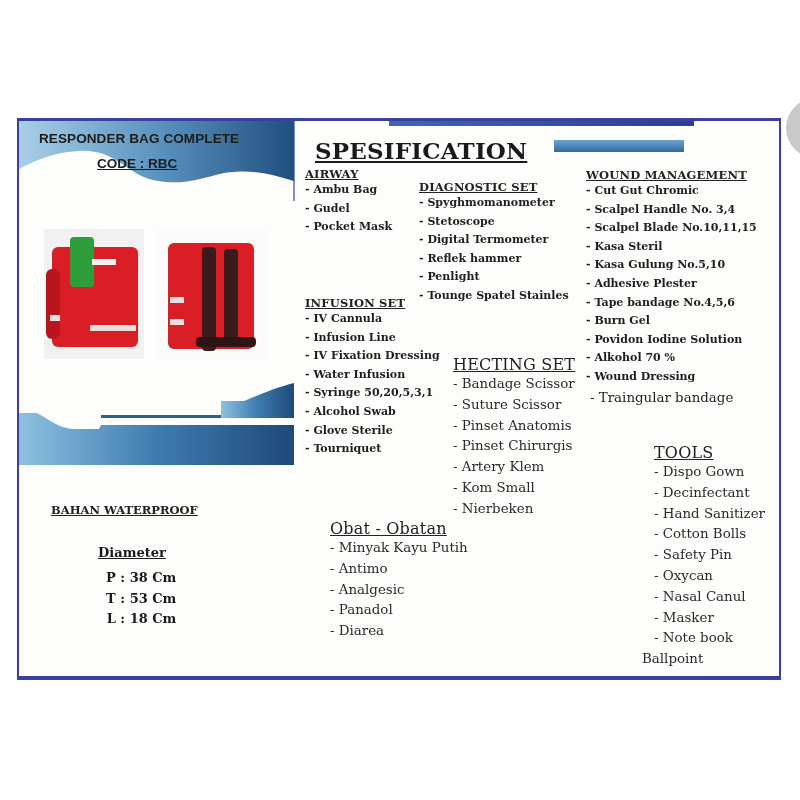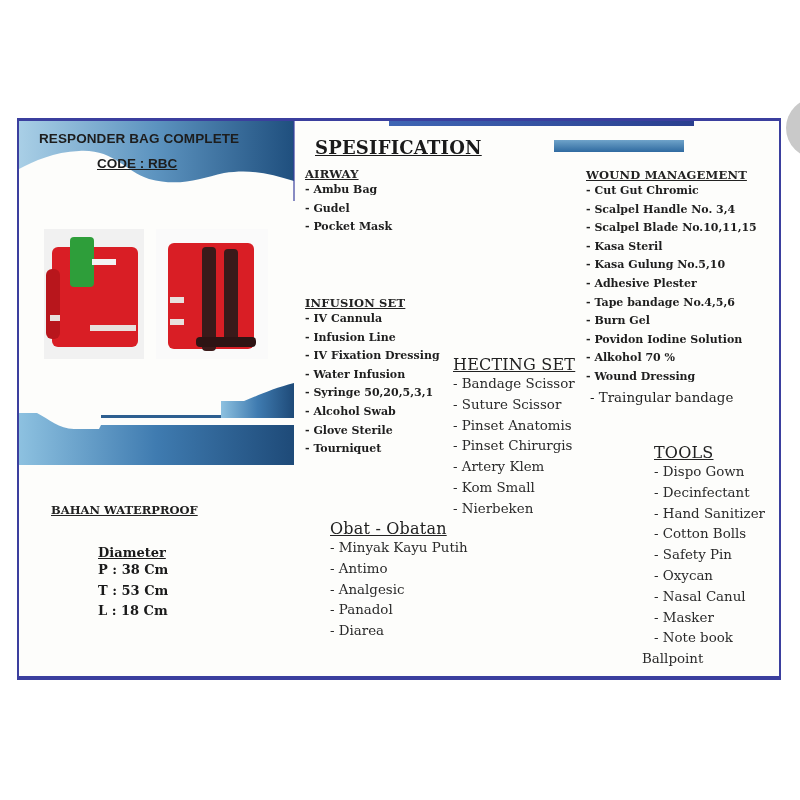--- a/index.html
+++ b/index.html
@@ -23,33 +23,33 @@
             background:linear-gradient(180deg,#6fa3c9,#2f6aa0); }
   
   .photo { position:absolute; top:108px; height:130px; background:#f1f1f1; }
   .photo.p1 { left:25px; width:100px; }
   .photo.p2 { left:137px; width:112px; background:#fafafa; }
   .bag { position:absolute; background:#d91e25; border-radius:6px; }
   .strip { position:absolute; background:#e8e0dd; height:6px; }
   
   .wave { position:absolute; left:0; top:262px; width:275px; height:85px; }
   
-  .spec-title { position:absolute; left:296px; top:16px; font-weight:bold; font-size:18px;
+  .spec-title { position:absolute; left:296px; top:16px; font-weight:bold; font-size:23px;
                 text-decoration:underline; letter-spacing:0.2px; color:#1a1a1a; }
   .sec { position:absolute; }
   .sec .h { font-weight:bold; font-size:11.5px; text-decoration:underline; color:#222; white-space:nowrap; letter-spacing:0.2px; }
   .sec ul { list-style:none; margin:0; padding:0; }
   .sec li { font-weight:bold; font-size:11px; line-height:18.6px; white-space:nowrap; color:#1e1e1e; }
   .sec.light .h { font-weight:normal; font-size:16px; }
   .sec.light li { font-weight:normal; font-size:13.4px; line-height:20.8px; color:#2a2a2a; }
   .bahan { position:absolute; left:32px; top:382px; font-weight:bold; font-size:11.5px; text-decoration:underline; color:#222; }
   .dims { position:absolute; left:79px; top:424px; }
   .dims .h { font-weight:bold; font-size:13px; text-decoration:underline; }
   .dims li { font-weight:bold; font-size:13px; line-height:20.5px; list-style:none; }
-  .dims ul { margin:0; padding:0; }
+  .dims ul { margin:8px; padding:0;text-align:right; }
 </style>
 </head>
 <body>
 
 <div class="deco-circle"></div>
 
 <div class="frame">
 
   <div class="hdr">
     <svg width="275" height="78" viewBox="0 0 275 78">
@@ -104,20 +104,31 @@
 
   <div class="sec" style="left:286px;top:46px;">
     <div class="h">AIRWAY</div>
     <ul>
       <li>- Ambu Bag</li>
       <li>- Gudel</li>
       <li>- Pocket Mask</li>
     </ul>
   </div>
 
+  <div class="sec" style="left:400px;top:59px;">
+    <div class="h">DIAGNOSTIC SET</div>
+    <ul>
+      <li>- Spyghmomanometer</li>
+      <li>- Stetoscope</li>
+      <li>- Digital Termometer</li>
+      <li>- Reflek hammer</li>
+      <li>- Penlight</li>
+      <li>- Tounge Spatel Stainles</li>
+    </ul>
+  </div>
 
   <div class="sec" style="left:567px;top:47px;">
     <div class="h">WOUND MANAGEMENT</div>
     <ul>
       <li>- Cut Gut Chromic</li>
       <li>- Scalpel Handle No. 3,4</li>
       <li>- Scalpel Blade No.10,11,15</li>
       <li>- Kasa Steril</li>
       <li>- Kasa Gulung No.5,10</li>
       <li>- Adhesive Plester</li>

